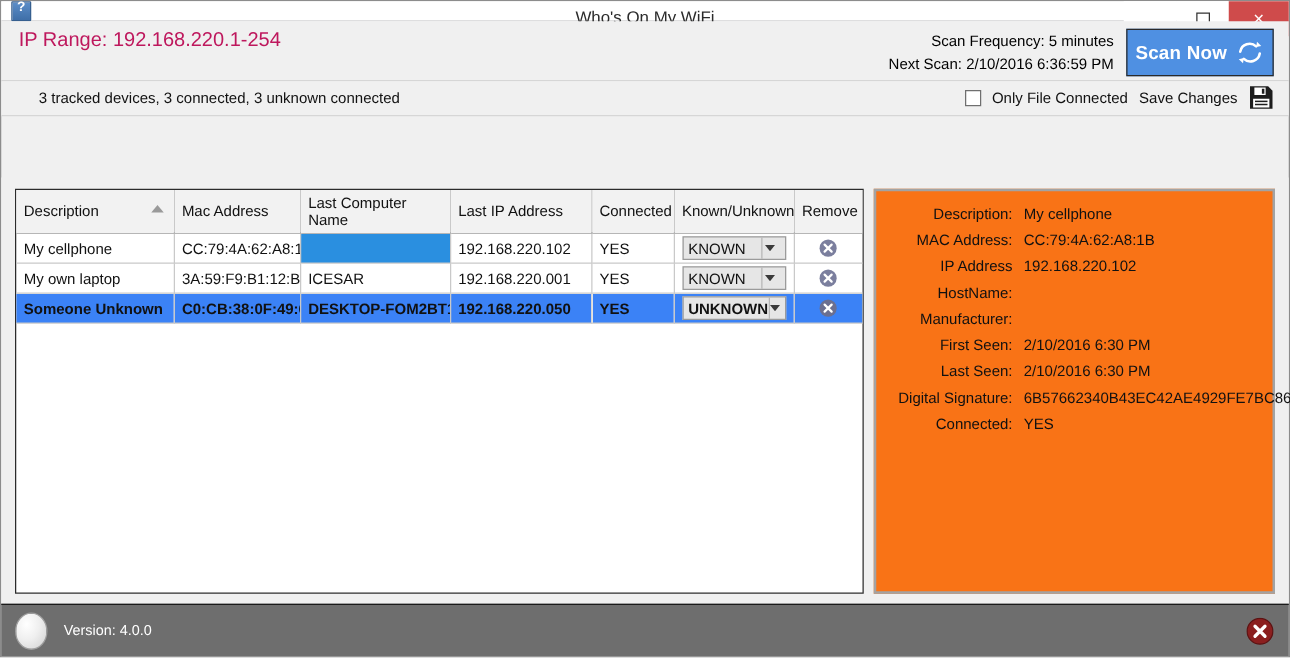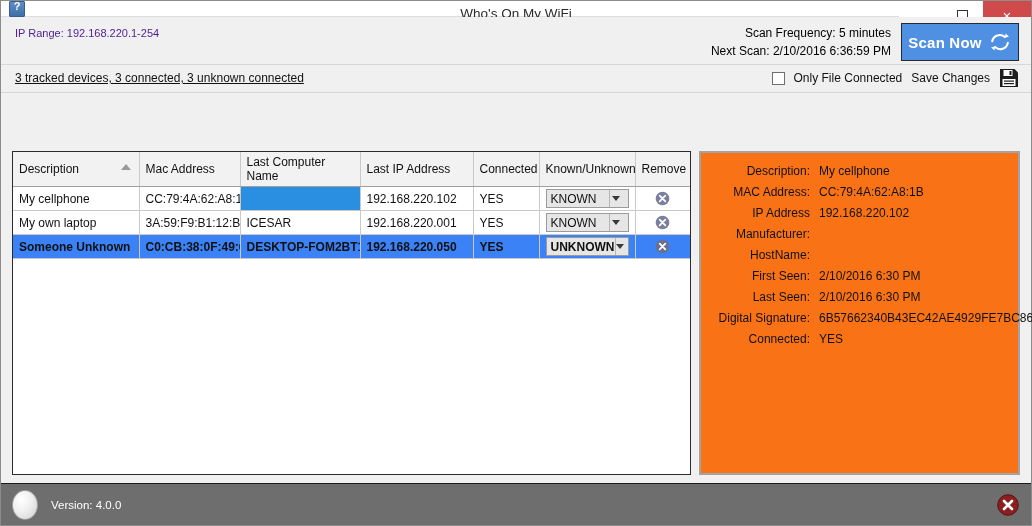--- a/index.html
+++ b/index.html
@@ -90,21 +90,21 @@
 
   
   .infostrip {
     position: relative;
     height: 48px;
     background: #f0f0f0;
     border-bottom: 1px solid #d6d6d6;
   }
   .ip-block {
     position: absolute; left: 14px; top: 7px;
-    font-size: 11px; color: #4c1d95; line-height: 18px;
+    font-size: 16px; color: #be185d; line-height: 18px;
   }
   .scan-block {
     position: absolute; right: 140px; top: 7px;
     font-size: 12px; color: #000; line-height: 18px; text-align: right;
   }
   .scan-now {
     position: absolute; right: 12px; top: 6px;
     width: 118px; height: 38px;
     background: #4f90e2;
     border: 1px solid #2a2a2a;
@@ -118,22 +118,22 @@
   .refresh-ico { display:block; width: 24px; height: 24px; }
 
   
   .toolstrip {
     position: relative;
     height: 28px;
     background: #f0f0f0;
     border-bottom: 1px solid #d6d6d6;
   }
   .tracked {
-    position: absolute; left: 14px; top: 6px;
-    font-size: 12px; color: #111; text-decoration: underline;
+    position: absolute; left: 30px; top: 6px;
+    font-size: 12px; color: #111;
   }
   .right-tools {
     position: absolute; right: 12px; top: 3px;
     display: flex; align-items: center; gap: 9px;
   }
   .chk {
     width: 13px; height: 13px;
     border: 1px solid #6f6f6f;
     background: #ffffff;
     display: inline-block;
@@ -431,25 +431,25 @@
       </div>
       <div class="detail-row">
         <div class="detail-label">MAC Address:</div>
         <div class="detail-value">CC:79:4A:62:A8:1B</div>
       </div>
       <div class="detail-row">
         <div class="detail-label">IP Address</div>
         <div class="detail-value">192.168.220.102</div>
       </div>
       <div class="detail-row">
+        <div class="detail-label">HostName:</div>
+        <div class="detail-value"></div>
+      </div>
+      <div class="detail-row">
         <div class="detail-label">Manufacturer:</div>
-        <div class="detail-value"></div>
-      </div>
-      <div class="detail-row">
-        <div class="detail-label">HostName:</div>
         <div class="detail-value"></div>
       </div>
       <div class="detail-row">
         <div class="detail-label">First Seen:</div>
         <div class="detail-value">2/10/2016 6:30 PM</div>
       </div>
       <div class="detail-row">
         <div class="detail-label">Last Seen:</div>
         <div class="detail-value">2/10/2016 6:30 PM</div>
       </div>

